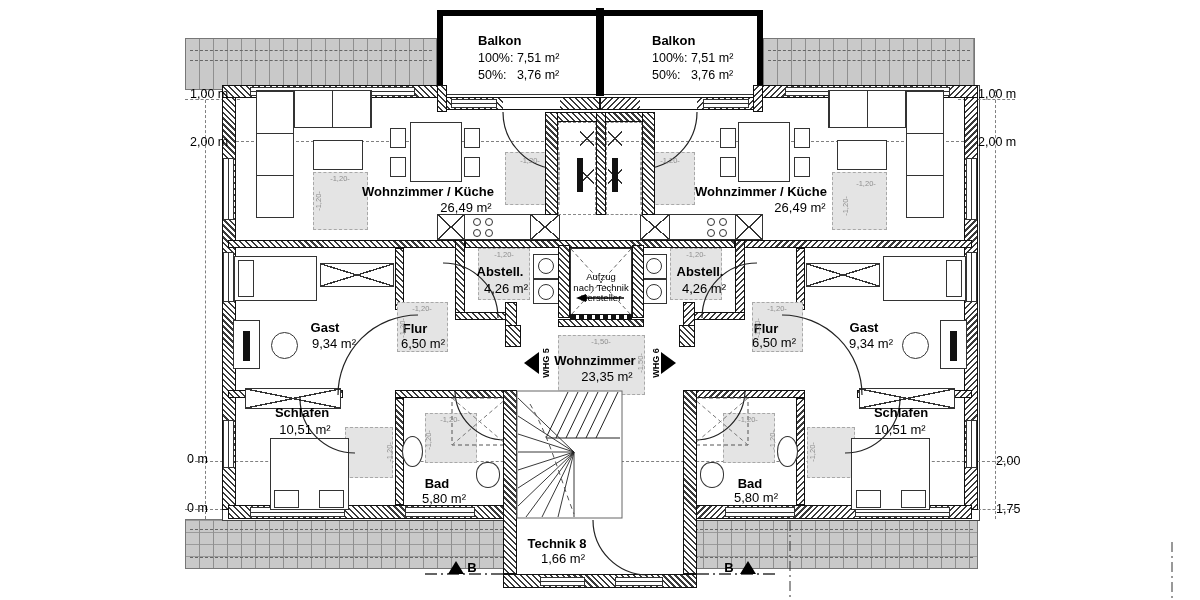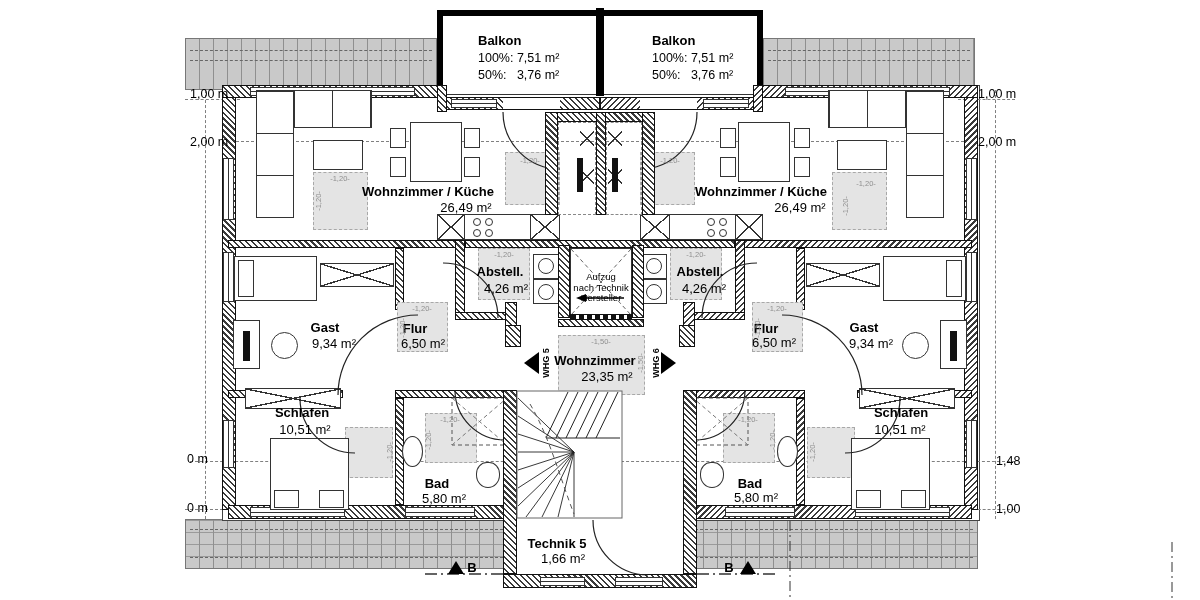--- a/index.html
+++ b/index.html
@@ -326,38 +326,38 @@
   <div class="lbl" style="left:302px;top:412px;">Schlafen</div>
   <div class="ar" style="left:305px;top:429px;">10,51 m²</div>
   <div class="lbl" style="left:901px;top:412px;">Schlafen</div>
   <div class="ar" style="left:900px;top:429px;">10,51 m²</div>
   <div class="lbl" style="left:437px;top:483px;">Bad</div>
   <div class="ar" style="left:444px;top:498px;">5,80 m²</div>
   <div class="lbl" style="left:750px;top:483px;">Bad</div>
   <div class="ar" style="left:756px;top:497px;">5,80 m²</div>
   <div class="lbl" style="left:595px;top:360px;">Wohnzimmer</div>
   <div class="ar" style="left:607px;top:376px;">23,35 m²</div>
-  <div class="lbl" style="left:557px;top:543px;">Technik 5</div>
+  <div class="lbl" style="left:557px;top:543px;">Technik 8</div>
   <div class="ar" style="left:563px;top:558px;">1,66 m²</div>
 
   <div class="el" style="left:601px;top:276px;">Aufzug</div>
   <div class="el" style="left:601px;top:287px;">nach Technik</div>
   <div class="el" style="left:601px;top:297px;">Hersteller</div>
 
   <div class="whg" style="left:546px;top:363px;">WHG 5</div>
   <div class="whg" style="left:656px;top:363px;">WHG 6</div>
 
   <div class="lv" style="left:190px;top:94px;">1,00 m</div>
   <div class="lv" style="left:190px;top:142px;">2,00 m</div>
   <div class="lv" style="left:187px;top:459px;">0 m</div>
   <div class="lv" style="left:187px;top:508px;">0 m</div>
   <div class="lv" style="left:978px;top:94px;">1,00 m</div>
   <div class="lv" style="left:978px;top:142px;">2,00 m</div>
-  <div class="lv" style="left:996px;top:461px;">1,48</div>
-  <div class="lv" style="left:996px;top:509px;">1,00</div>
+  <div class="lv" style="left:996px;top:461px;">2,00</div>
+  <div class="lv" style="left:996px;top:509px;">1,75</div>
 
   <div class="tri-up" style="left:448px;top:561px;"></div>
   <div class="lbl" style="left:472px;top:567px;">B</div>
   <div class="lbl" style="left:729px;top:567px;">B</div>
   <div class="tri-up" style="left:740px;top:561px;"></div>
 
   <div class="sl" style="left:340px;top:178px;">-1,20-</div>
   <div class="slv" style="left:318px;top:201px;">-1,20-</div>
   <div class="sl" style="left:530px;top:160px;">-1,20-</div>
   <div class="sl" style="left:670px;top:160px;">-1,20-</div>

